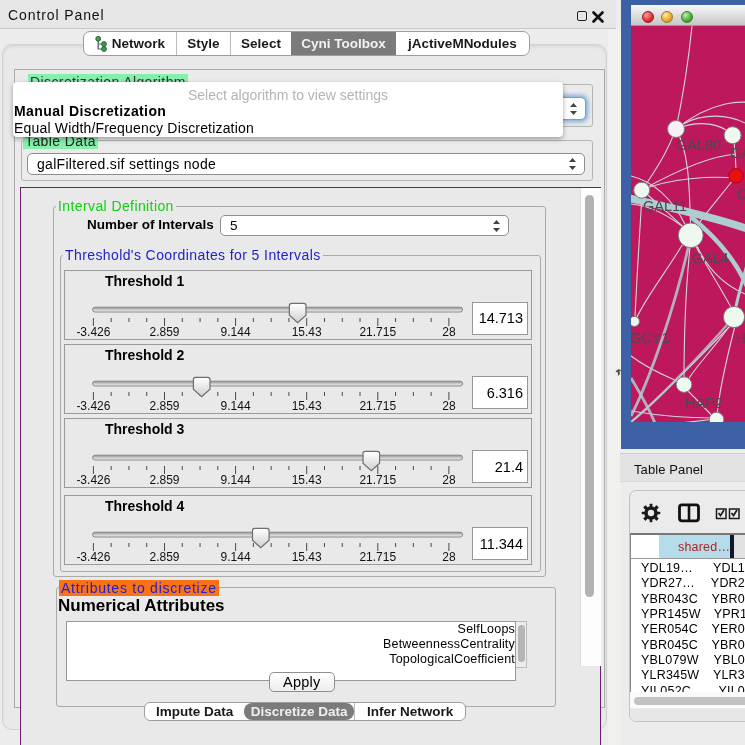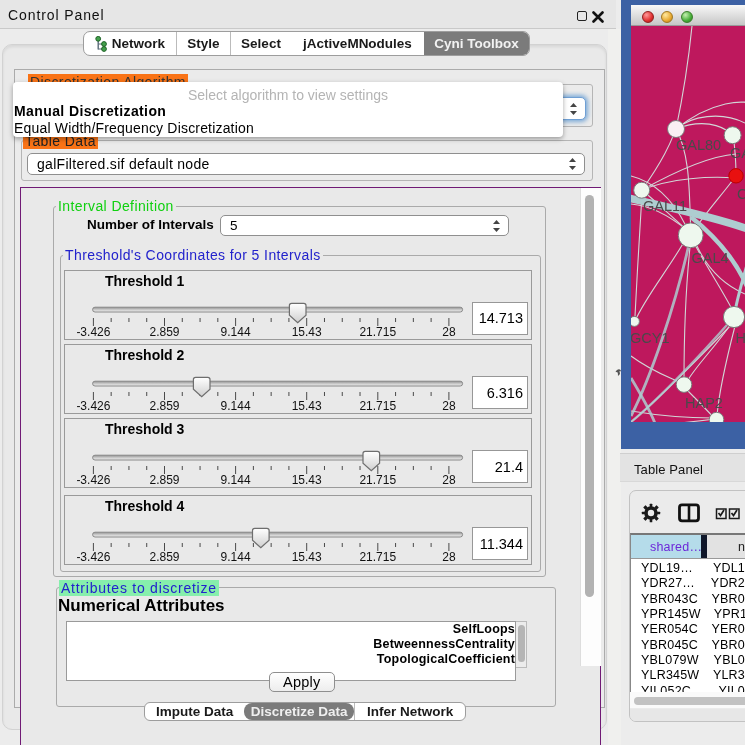--- a/index.html
+++ b/index.html
@@ -12,37 +12,37 @@
 #floatico { left:577px; top:11px; width:10px; height:10px; border:1.5px solid #222; border-radius:2px; }
 #outerpanel { left:2px; top:44px; width:605px; height:686px; background:#e9e9e9; border:1px solid #d2d2d2; border-radius:10px; box-shadow:inset 0 2px 3px rgba(0,0,0,0.08); }
 
 #toptabs { left:83px; top:31px; width:447px; height:25px; background:#fff; border:1px solid #9d9d9d; border-radius:7px; display:flex; align-items:stretch; font-size:13.5px; font-weight:bold; color:#1a1a1a; overflow:hidden; }
 #toptabs .tab { display:flex; align-items:center; justify-content:center; }
 #toptabs .sep { width:1px; background:#bbb; margin:0; }
 #toptabs .sel { background:#7b7b7b; color:#f2f2f2; }
 
 #innerpanel { left:14px; top:69px; width:591px; height:639px; background:#ebebeb; border:1px solid #ababab; }
 .group { position:absolute; border:1px solid #b5b5b5; border-radius:3px; }
-.gtitle { position:absolute; font-size:14px; letter-spacing:0.4px; padding:0 2px; background:#f97316; white-space:nowrap; }
+.gtitle { position:absolute; font-size:14px; letter-spacing:0.4px; padding:0 2px; background:#86efac; white-space:nowrap; }
 
 .combo { position:absolute; background:#fff; border:1px solid #8f8f8f; border-radius:5px; font-size:14px; letter-spacing:0.3px; color:#000; display:flex; align-items:center; }
 .combo .txt { padding-left:9px; }
 .combo .arr { position:absolute; right:7px; top:0; bottom:0; display:flex; flex-direction:column; justify-content:center; color:#333; }
 .combo .arr svg { display:block; }
 
 #viewport { left:20px; top:187px; width:581px; height:600px; border:1px solid #701a75; background:#e9e9e9; overflow:hidden;text-align:right; }
 #vscroll { left:580px; top:188px; width:21px; height:478px; background:#fdfdfd; border-left:1px solid #ddd; }
 #vscroll .thumb { position:absolute; left:4px; top:7px; width:9px; height:402px; background:#b2b2b2; border-radius:5px; }
 
 .tblock { position:absolute; left:43px; width:468px; height:70px; border:1px solid #9a9a9a; background:#e9e9e9; }
 .tblock .tl { position:absolute; left:4px; top:2px; font-size:14px; font-weight:bold; color:#000;margin-left:36px; }
 .vbox { position:absolute; left:407px; top:31px; width:56px; height:33px; background:#fff; border:1.5px solid #979797; font-size:14.5px; color:#000; display:flex; align-items:center; justify-content:flex-end; padding-right:4px; }
 
 #attrlist { background:#fff; border:1px solid #9a9a9a; font-size:12.5px; letter-spacing:0.2px; color:#000; }
-#attrlist div { padding-left:18px; height:15px; line-height:15px;font-weight:bold; }
+#attrlist div { padding-left:18px; height:15px; line-height:15px; }
 #listscroll { width:11px; background:#ececec; border:1px solid #bbb; border-left:none; }
 #listscroll .thumb { position:absolute; left:1.5px; top:3px; width:7px; height:37px; background:#b5b5b5; border-radius:4px; }
 
 #applybtn { left:268.5px; top:671.5px; width:66.5px; height:20px; background:linear-gradient(#ffffff,#ededed); border:1px solid #8f8f8f; border-radius:5px; font-size:14.5px; letter-spacing:0.2px; color:#000; display:flex; align-items:center; justify-content:center; }
 
 #bottabs { left:144px; top:702px; width:322px; height:19px; background:#fff; border:1px solid #9d9d9d; border-radius:6px; display:flex; align-items:stretch; font-size:13.5px; font-weight:bold; color:#1a1a1a; overflow:hidden; }
 #bottabs .tab { display:flex; align-items:center; justify-content:center;border-radius:8px; }
 #bottabs .sep { width:1px; background:#bbb; }
 #bottabs .sel { background:#7b7b7b; color:#efefef; }
 
@@ -53,21 +53,21 @@
 
 #netframe { left:621px; top:0; width:124px; height:449px; background:#3c61a4; }
 #nettitle { left:631px; top:5px; width:114px; height:21px; background:linear-gradient(#f8f8f8,#c6c6c6); border-bottom:1px solid #999; }
 .light { position:absolute; top:5.5px; width:12px; height:12px; border-radius:50%; }
 #netcanvas { left:631px; top:26px; width:114px; height:396px; background:#be185d; overflow:hidden; }
 #tpbar { left:620px; top:453px; width:125px; height:29px; background:#e3e3e3; border-top:1px solid #cfcfcf; border-bottom:1px solid #d8d8d8; }
 #tpbar .t { position:absolute; left:14px; top:8px; font-size:13px; letter-spacing:0.1px; color:#111; }
 #tablepanel { left:629px; top:490px; width:124px; height:232px; background:#ebebeb; border:1px solid #c2c2c2; border-radius:7px; }
 #datatable { left:630px; top:533px; width:115px; height:175px; border:1px solid #888; border-top:2px solid #777; border-right:none; background:#fff; overflow:hidden; font-size:12.5px; letter-spacing:0.2px; }
 #datatable .hdr { display:flex; height:24px; border-bottom:1px solid #999; }
-#datatable .hc1 { width:76px; background:#b5dcea; border-right:6px solid #0f172a; text-align:center; text-indent:19px; line-height:25px; color:#6d28d9; }
+#datatable .hc1 { width:76px; background:#b5dcea; border-right:4px solid #0f172a; text-align:center; text-indent:19px; line-height:25px; color:#b91c1c;margin-left:28px; }
 #datatable .hc2 { flex:1; background:#e2e2e2; line-height:25px; padding-left:31px; color:#222; }
 #datatable .row { display:flex; height:15.35px; line-height:18px; }
 #datatable .c1 { width:75px; padding-left:10px; }
 #datatable .c2 { flex:1; padding-left:13px; }
 #hscroll { left:630px; top:692px; width:115px; height:16px; background:#fafafa; }
 #hscroll .thumb { position:absolute; left:4px; top:5px; width:120px; height:8px; background:#c2c2c2; border-radius:4px; }
 </style>
 </head>
 <body>
 
@@ -89,39 +89,39 @@
       <line x1="3.2" y1="13" x2="9" y2="13" stroke="#5a6b7a" stroke-width="1.2"></line>
       <circle cx="3.2" cy="2.8" r="2.4" fill="#44a04c" stroke="#1e6226" stroke-width="1"></circle>
       <circle cx="9" cy="8" r="2.4" fill="#44a04c" stroke="#1e6226" stroke-width="1"></circle>
       <circle cx="9" cy="13" r="2.4" fill="#44a04c" stroke="#1e6226" stroke-width="1"></circle>
     </svg>
     Network</div>
   <div class="sep"></div>
   <div class="tab" style="width:53px;">Style</div>
   <div class="sep"></div>
   <div class="tab" style="width:60px;">Select</div>
+  <div class="tab sel" style="width:105px;">Cyni Toolbox</div>
   <div class="tab" style="width:133px;">jActiveMNodules</div>
-  <div class="tab sel" style="width:105px;">Cyni Toolbox</div>
 </div>
 
 <div class="group" style="left:21px; top:84px; width:572px; height:43px;"></div>
 <div class="gtitle" style="left:28px; top:73.5px; color:#333;">Discretization Algorithm</div>
 <div class="combo" style="left:27px; top:97px; width:559px; height:23px; border:1.5px solid #6f9fd4; box-shadow:0 0 4px 2px rgba(90,150,210,0.75);">
   <span class="arr">
       <svg width="9" height="14" viewBox="0 0 9 14">
         <path d="M4.5 1 L8 5 H1 Z" fill="#444"></path>
         <path d="M4.5 13 L1 9 H8 Z" fill="#444"></path>
       </svg>
     </span>
 </div>
 
 <div class="group" style="left:21px; top:140px; width:572px; height:41px;"></div>
 <div class="gtitle" style="left:23px; top:133px; color:#222;">Table Data</div>
 <div class="combo" style="left:27px; top:152.5px; width:557.5px; height:22.5px;">
-  <span class="txt">galFiltered.sif default node</span>
+  <span class="txt">galFiltered.sif settings node</span>
   <span class="arr">
       <svg width="9" height="14" viewBox="0 0 9 14">
         <path d="M4.5 1 L8 5 H1 Z" fill="#444"></path>
         <path d="M4.5 13 L1 9 H8 Z" fill="#444"></path>
       </svg>
     </span>
 </div>
 
 <div id="viewport" class="abs">
   <div style="position:relative; width:100%; height:100%;">
@@ -321,21 +321,21 @@
           <text x="91.5" y="43" font-size="12" fill="#111" text-anchor="middle" font-family="Liberation Sans, sans-serif">2.859</text>
           <text x="162.6" y="43" font-size="12" fill="#111" text-anchor="middle" font-family="Liberation Sans, sans-serif">9.144</text>
           <text x="233.7" y="43" font-size="12" fill="#111" text-anchor="middle" font-family="Liberation Sans, sans-serif">15.43</text>
           <text x="304.8" y="43" font-size="12" fill="#111" text-anchor="middle" font-family="Liberation Sans, sans-serif">21.715</text>
           <text x="375.9" y="43" font-size="12" fill="#111" text-anchor="middle" font-family="Liberation Sans, sans-serif">28</text>
           <path d="M 179.5,12.6 Q 179.5,10.4 181.70000000000002,10.4 L 193.9,10.4 Q 196.10000000000002,10.4 196.10000000000002,12.6 L 196.10000000000002,22.3 L 187.8,29.7 L 179.5,22.3 Z" fill="url(#gthumb3)" stroke="#6e6e6e" stroke-width="1.2"></path>
         </svg>
       </div>
 
     <div class="group" style="left:35px; top:399px; width:500px; height:120px; border-color:#aaa;"></div>
-    <div class="gtitle" style="left:38px; top:392px; color:#2222cc; background:#86efac; letter-spacing:0.75px;">Attributes to discretize</div>
+    <div class="gtitle" style="left:38px; top:392px; color:#2222cc; background:#f97316; letter-spacing:0.75px;">Attributes to discretize</div>
     <div class="abs" style="left:37px; top:408px; font-size:17px; font-weight:bold;">Numerical Attributes</div>
     <div id="attrlist" class="abs" style="left:45px; top:433px; width:450px; height:60px;">
       <div>SelfLoops</div>
       <div>BetweennessCentrality</div>
       <div>TopologicalCoefficient</div>
 
     </div>
     <div id="listscroll" class="abs" style="left:495px; top:433px; height:47px;">
         <div class="thumb"></div>
       </div>

